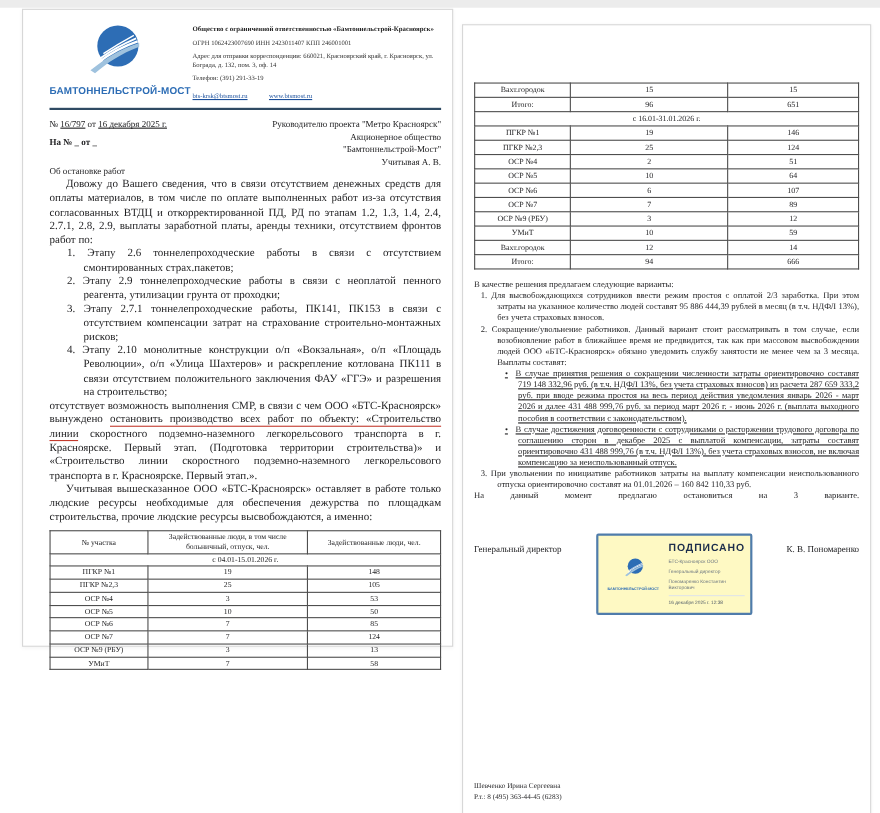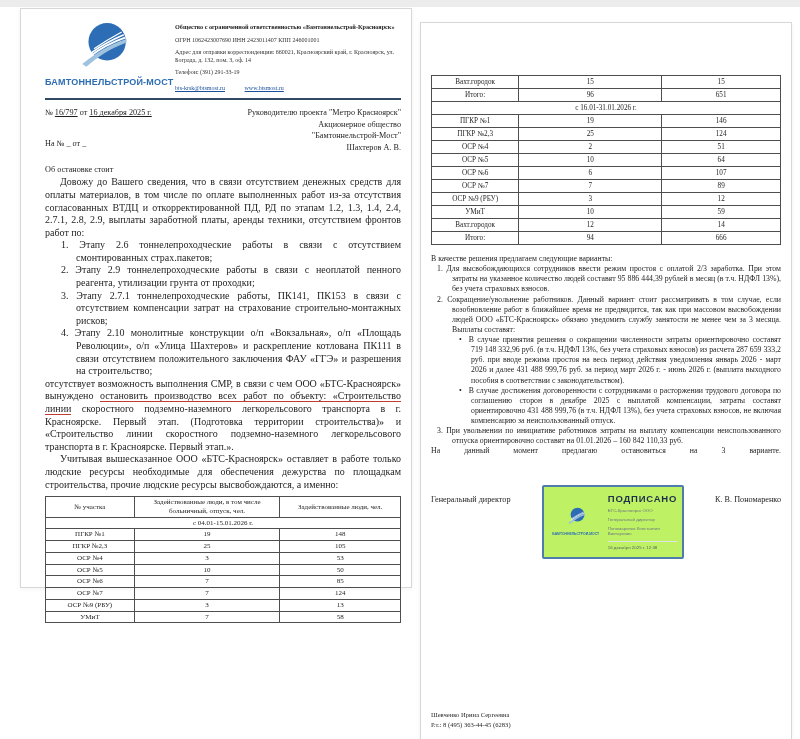--- a/index.html
+++ b/index.html
@@ -22,21 +22,21 @@
   .co-name{font-weight:bold;font-size:6.2px;margin-bottom:4px;color:#222;}
   .co-line{margin-bottom:3px;}
   .links{margin-top:7px;}
   .links a{color:#1a4f9c;text-decoration:underline;font-size:6px;margin-right:18px;}
   .rule{border:none;border-top:2px solid #2f4a63;margin:6px 0 7px 0;}
 
   
   .ref-row{display:flex;justify-content:space-between;}
   .ref{font-size:8.2px;line-height:1.5;}
   .u{text-decoration:underline;}
-  .reply-line{margin-top:18px;}
+  .reply-line{margin-top:4px;font-weight:bold;}
   .subject{margin-top:14px;font-size:8.2px;}
   .recipient{width:172px;text-align:right;font-size:8.2px;line-height:1.4;}
 
   
   .salutation{text-align:center;font-size:8.4px;margin:11px 0 7px 0;}
   .body-text{font-size:10px;line-height:1.26;text-align:justify;}
   .body-text p{margin:0;}
   .indent{text-indent:15px;}
   ol.items{list-style:none;margin:0 0 0 16px;padding:0;}
   ol.items li{padding-left:15px;text-indent:-15px;text-align:justify;}
@@ -50,29 +50,29 @@
   .trow-bold td{font-weight:bold;}
   #page2 table.doc{font-size:7.2px;margin-top:46px;}
   #page2 table.doc td{padding:1.5px 2px;}
 
   
   .p2-body{font-size:7.8px;line-height:1.3;text-align:justify;margin-top:9px;}
   .p2-body p{margin:0;}
   ol.options{list-style:none;margin:0 0 0 6px;padding:0;}
   ol.options li.opt{padding-left:15px;text-indent:-15px;text-align:justify;}
   ul.subbullets{list-style:none;margin:0 0 0 22px;padding:0;}
-  ul.subbullets li{padding-left:12px;text-indent:-12px;text-align:justify;}
+  ul.subbullets li{padding-left:12px;text-indent:-12px;text-align:justify;text-decoration:underline;}
   ul.subbullets li::before{content:"\2022";margin-right:7px;}
   .closing{text-align:justify;text-align-last:justify;margin-top:2px;}
 
   
   .sig-row{display:flex;justify-content:space-between;align-items:flex-start;margin-top:28px;}
   .sig-role{font-size:8.2px;padding-top:10px;}
   .sig-name{font-size:8.2px;padding-top:10px;white-space:nowrap;}
-  .stamp{width:142px;height:74px;border:2px solid #4f7cab;border-radius:2px;display:flex;align-items:center;box-sizing:border-box;padding:4px 6px;background:#bef264;margin:0 6px;}
+  .stamp{width:142px;height:74px;border:2px solid #4f7cab;border-radius:2px;display:flex;align-items:center;box-sizing:border-box;padding:4px 6px;background:#fef9c3;margin:0 6px;}
   .stamp-logo{width:52px;text-align:center;flex:0 0 auto;}
   .stamp-logo-name{font-family:"Liberation Sans",sans-serif;font-weight:bold;font-size:3.4px;color:#2d6db5;white-space:nowrap;margin-top:1px;}
   .stamp-right{flex:1;padding-left:6px;}
   .stamp-title{font-family:"Liberation Sans",sans-serif;font-weight:bold;font-size:9.5px;letter-spacing:.8px;color:#1d2e4c;}
   .stamp-line{font-family:"Liberation Sans",sans-serif;font-size:4.4px;color:#6d7780;margin-top:3.5px;line-height:1.25;}
   .stamp-date{font-family:"Liberation Sans",sans-serif;font-size:4.4px;color:#55606a;margin-top:4px;border-top:1px solid #e0e4e8;padding-top:3px;}
 
   
   .footer{position:absolute;left:10px;bottom:24px;font-size:6.6px;line-height:1.5;color:#2a2a2c;}
 </style>
@@ -110,27 +110,27 @@
 
   <div class="ref-row">
     <div class="ref">
       <div>
         <span>№</span>
         <span class="u">16/797</span>
         <span>от</span>
         <span class="u">16 декабря 2025 г.</span>
       </div>
       <div class="reply-line">На № _ от _</div>
-      <div class="subject">Об остановке стоит</div>
+      <div class="subject">Об остановке работ</div>
     </div>
     <div class="recipient">
       <div>Руководителю проекта "Метро Красноярск"</div>
       <div>Акционерное общество</div>
       <div>"Бамтоннельстрой-Мост"</div>
-      <div>Шахтеров А. В.</div>
+      <div>Учитывая А. В.</div>
     </div>
   </div>
 
 
   <div class="body-text">
     <p class="indent">Довожу до Вашего сведения, что в связи отсутствием денежных средств для оплаты материалов, в том числе по оплате выполненных работ из-за отсутствия согласованных ВТДЦ и откорректированной ПД, РД по этапам 1.2, 1.3, 1.4, 2.4, 2.7.1, 2.8, 2.9, выплаты заработной платы, аренды техники, отсутствием фронтов работ по:</p>
     <ol class="items">
       <li><span>1.</span> <span>Этапу 2.6 тоннелепроходческие работы в связи с отсутствием смонтированных страх.пакетов;</span></li>
       <li><span>2.</span> <span>Этапу 2.9 тоннелепроходческие работы в связи с неоплатой пенного реагента, утилизации грунта от проходки;</span></li>
       <li><span>3.</span> <span>Этапу 2.7.1 тоннелепроходческие работы, ПК141, ПК153 в связи с отсутствием компенсации затрат на страхование строительно-монтажных рисков;</span></li>

